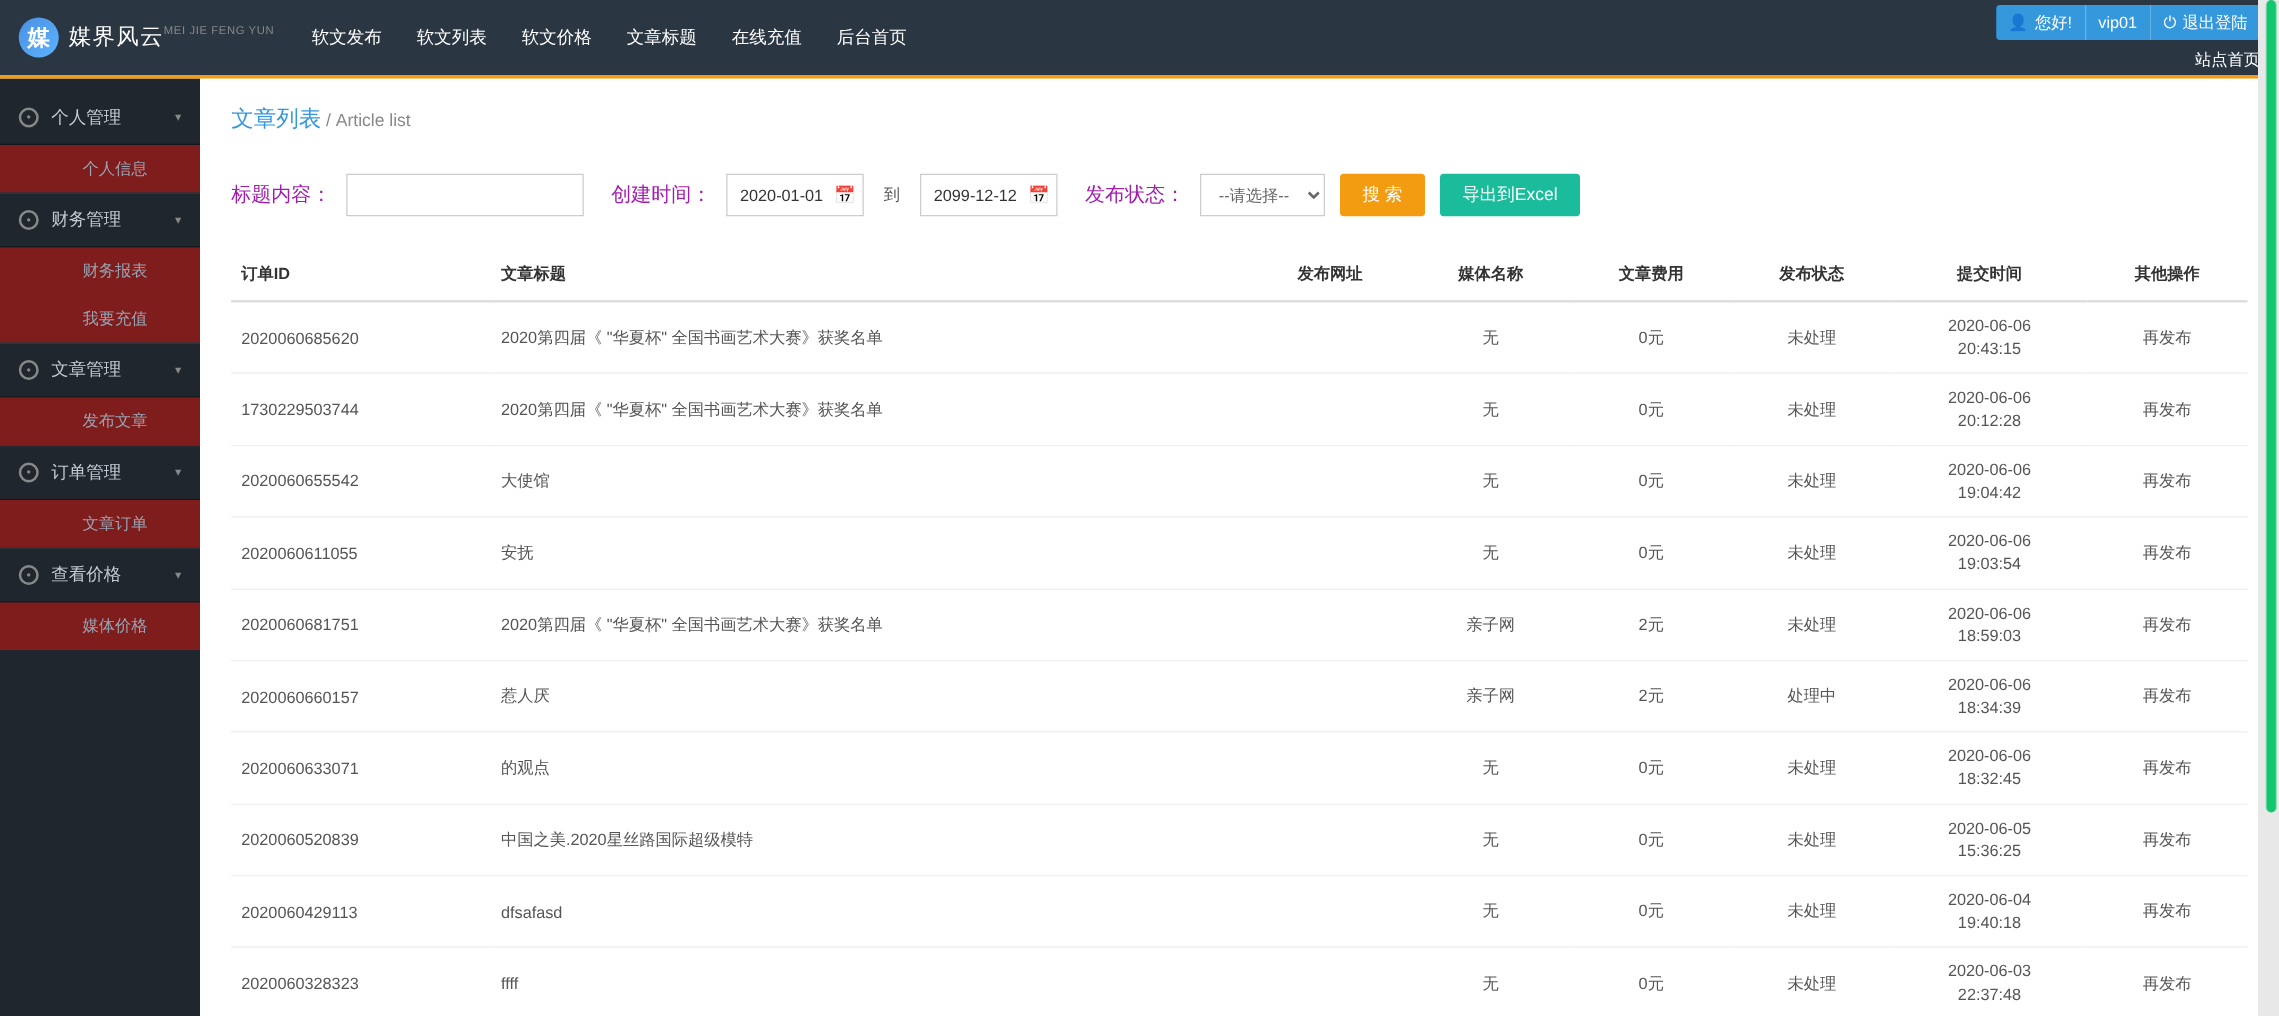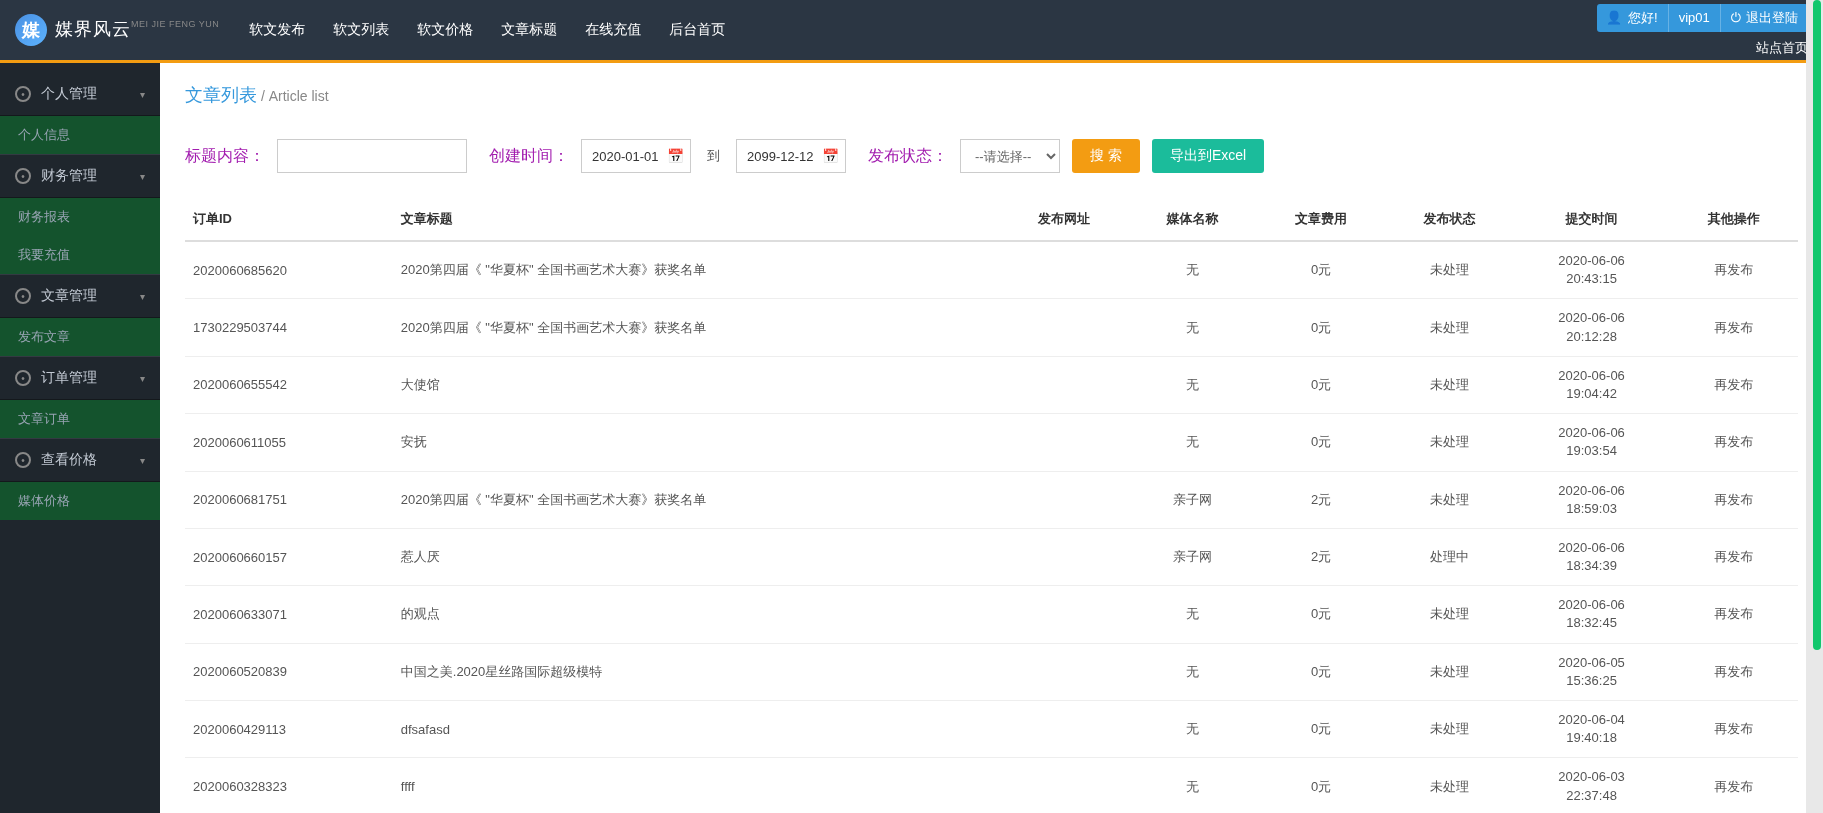--- a/index.html
+++ b/index.html
@@ -29,21 +29,21 @@
 
 
 .layout { display: flex; min-height: calc(813px - 63px); }
 
 
 .sidebar { width: 160px; background: #1f262d; flex-shrink: 0; padding-top: 10px; }
 .menu-group-header { color: #c3cad4; padding: 12px 15px; display: flex; align-items: center; gap: 10px; font-size: 14px; cursor: pointer; border-top: 1px solid #333a42; border-bottom: 1px solid #14181c; }
 .menu-group-header.first { border-top: none; }
 .menu-icon { width: 16px; height: 16px; border: 2px solid #888; border-radius: 50%; display: inline-flex; align-items: center; justify-content: center; font-size: 10px; color: #888; }
 .menu-caret { margin-left: auto; font-size: 10px; color: #888; }
-.menu-sub { color: #98a4b3; padding: 10px 15px 10px 18px; font-size: 13px; cursor: pointer; background: #14532d; }
+.menu-sub { color: #98a4b3; padding: 10px 15px 10px 66px; font-size: 13px; cursor: pointer; background: #7f1d1d; }
 
 
 .content { flex: 1; background: #fff; padding: 20px 25px; overflow: auto; }
 .page-title { font-size: 18px; padding-bottom: 12px; margin-bottom: 20px; }
 .page-title .cn { color: #3598dc; font-weight: 500; }
 .page-title .en { color: #888; font-size: 14px; }
 
 
 .filter-bar { display: flex; align-items: center; gap: 12px; margin-bottom: 25px; flex-wrap: wrap; }
 .filter-label { color: #a21caf; font-size: 16px; }

